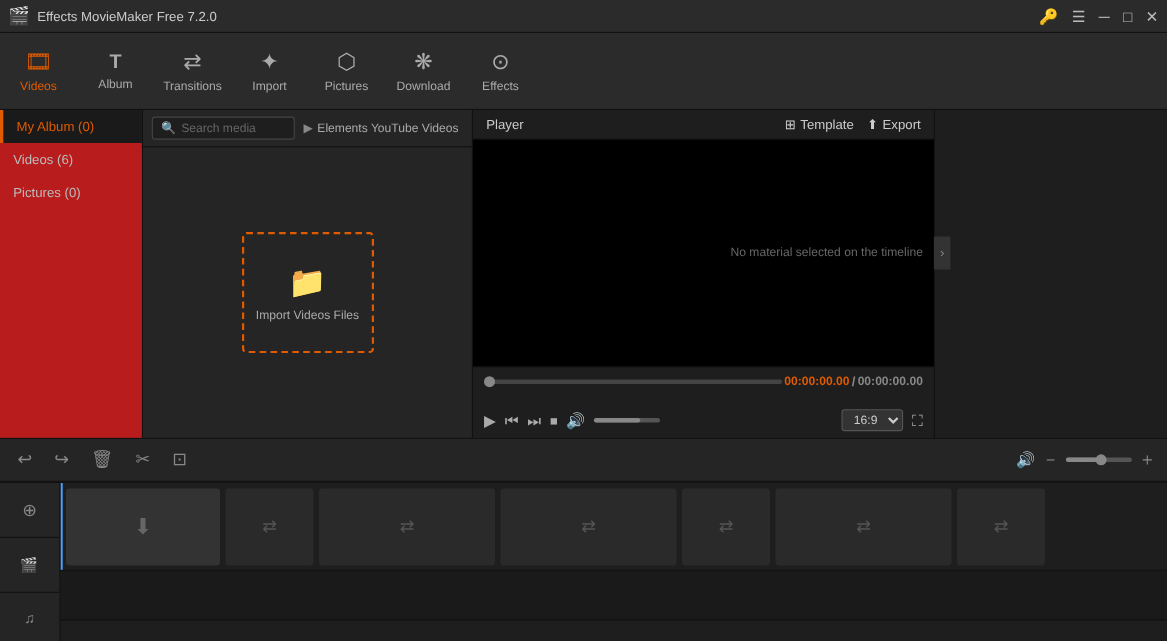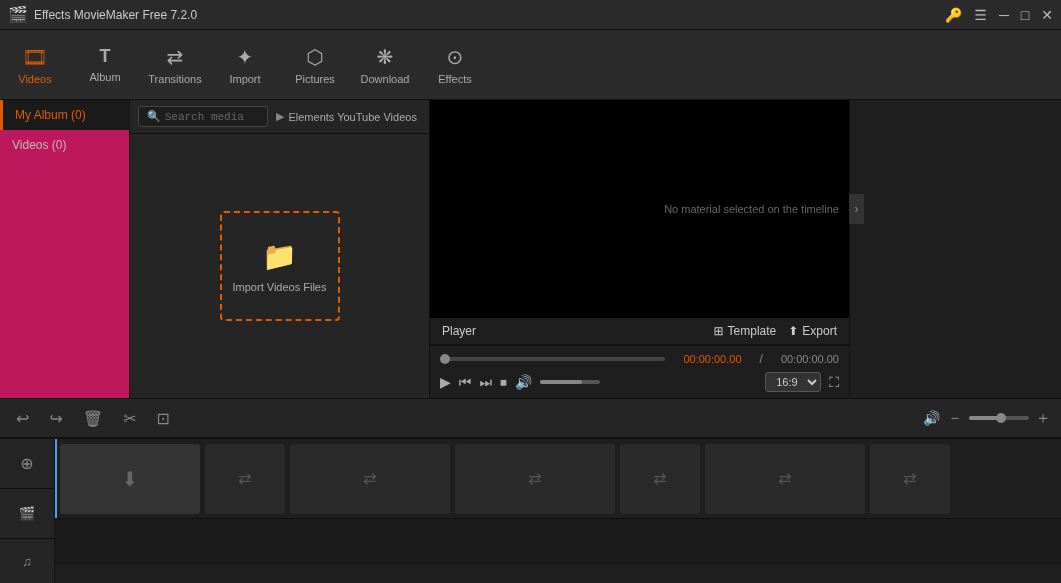--- a/index.html
+++ b/index.html
@@ -47,21 +47,21 @@
 
     
     #main {
       display: flex;
       height: calc(583px - 30px - 70px - 185px);
     }
 
     
     #sidebar {
       width: 130px;
-      background: #be185d;
+      background: #b91c1c;
       border-right: 1px solid #111;
       display: flex;
       flex-direction: column;
     }
     .sidebar-item {
       padding: 8px 12px;
       cursor: pointer;
       color: #bbb;
       font-size: 12px;
     }
@@ -168,22 +168,23 @@
     #no-material-text { position: absolute; right: 10px; top: 50%; transform: translateY(-50%); color: #666; font-size: 11px; }
     #chevron-right { position: absolute; right: -15px; top: 50%; transform: translateY(-50%); background: #333; width: 15px; height: 30px; display: flex; align-items: center; justify-content: center; cursor: pointer; color: #888; font-size: 12px; z-index: 10; }
 
     #player-controls {
       padding: 6px 10px;
       border-top: 1px solid #111;
     }
     #progress-bar-container {
       display: flex;
       align-items: center;
-      gap: 18px;
-      margin-bottom: 6px;
+      gap: 2px;
+      margin-bottom: 18px;
+      font-weight: bold;
     }
     #progress-bar {
       flex: 1;
       height: 4px;
       background: #444;
       border-radius: 2px;
       position: relative;
     }
     #progress-thumb {
       width: 10px;
@@ -435,59 +436,60 @@
   <div class="toolbar-item">
     <span class="icon">⊙</span>
     <span>Effects</span>
   </div>
 </div>
 
 <div id="main" style="display:flex;">
 
   <div id="sidebar">
     <div class="sidebar-item active">My Album (0)</div>
-    <div class="sidebar-item">Videos (0)</div>
+    <div class="sidebar-item">Videos (6)</div>
+    <div class="sidebar-item">Pictures (0)</div>
   </div>
 
   <div id="media-panel" style="width:300px;">
     <div id="media-toolbar">
       <div id="search-input">
         <span style="color:#888;">🔍</span>
-        <span style="color:#666;font-family:Liberation Mono, monospace;">Search media</span>
+        <span style="color:#666;">Search media</span>
       </div>
       <button id="download-btn">
         <span style="color:#888;">▶</span>
         <span>Elements YouTube Videos</span>
       </button>
     </div>
     <div id="media-content">
       <div id="import-box">
         <span class="folder-icon">📁</span>
         <span>Import Videos Files</span>
       </div>
     </div>
   </div>
 
   <div id="player-panel">
-    <div id="video-display">
-      <span id="no-material-text">No material selected on the timeline</span>
-      <div id="chevron-right">›</div>
-    </div>
     <div id="player-header">
       <span id="player-tab">Player</span>
       <div id="player-header-right">
         <button id="template-btn">
           <span>⊞</span>
           <span>Template</span>
         </button>
         <button id="export-btn">
           <span>⬆</span>
           <span>Export</span>
         </button>
       </div>
+    </div>
+    <div id="video-display">
+      <span id="no-material-text">No material selected on the timeline</span>
+      <div id="chevron-right">›</div>
     </div>
     <div id="player-controls">
       <div id="progress-bar-container">
         <div id="progress-bar">
           <div id="progress-thumb"></div>
         </div>
         <span id="time-display">00:00:00.00</span>
         <span style="color:#888;"> / </span>
         <span id="total-time">00:00:00.00</span>
       </div>

